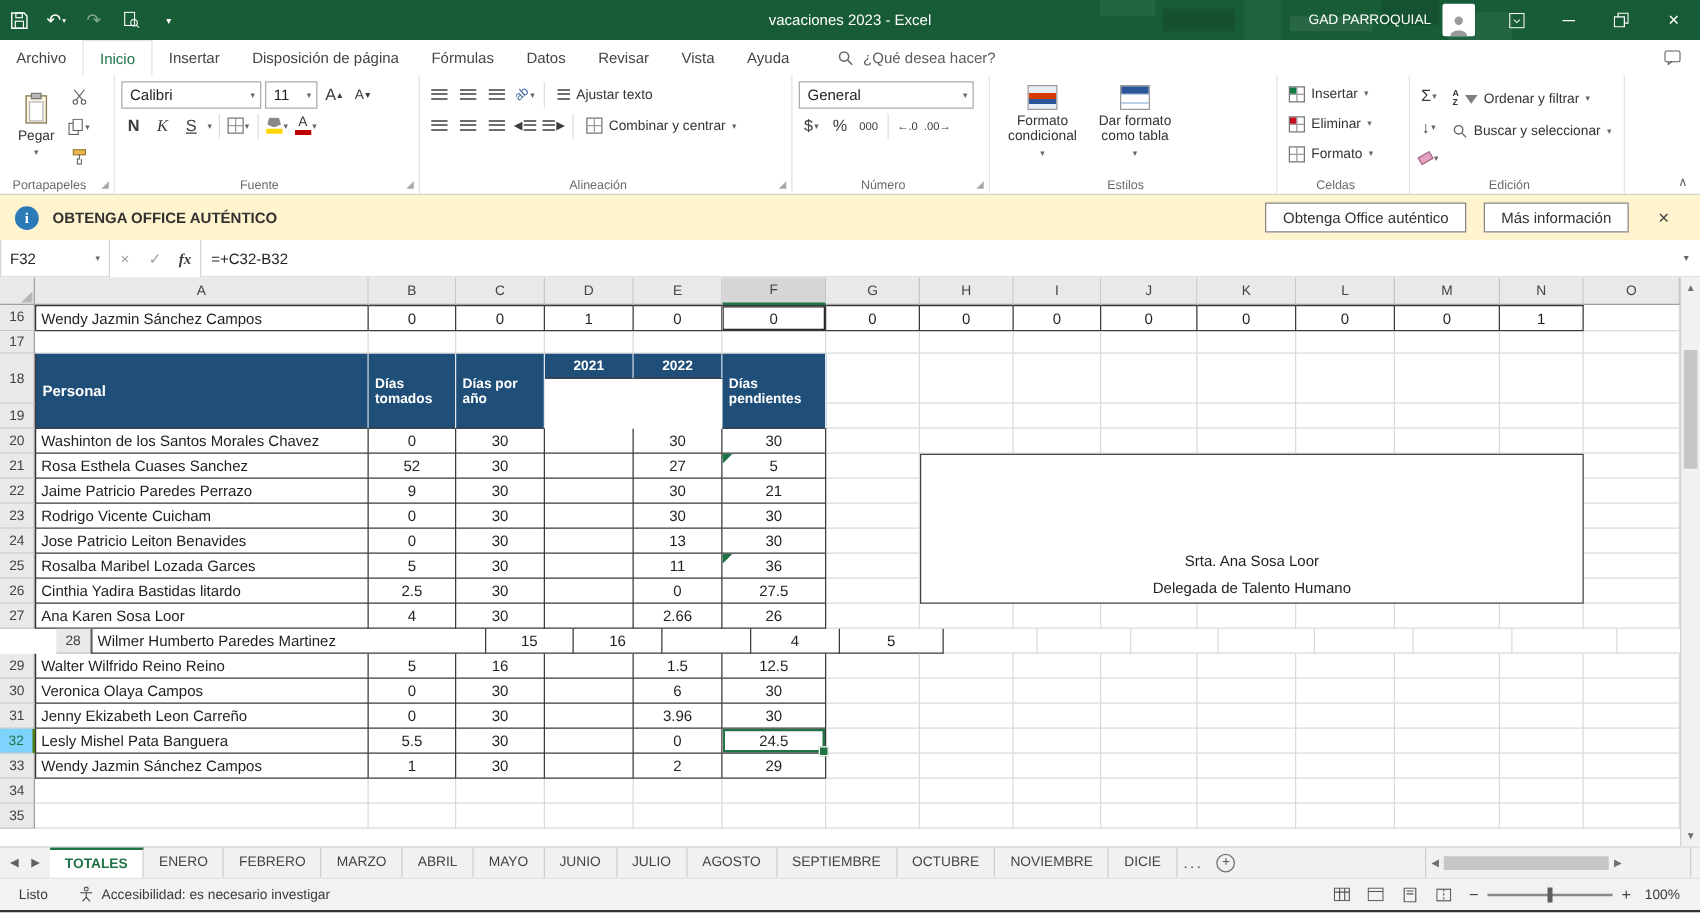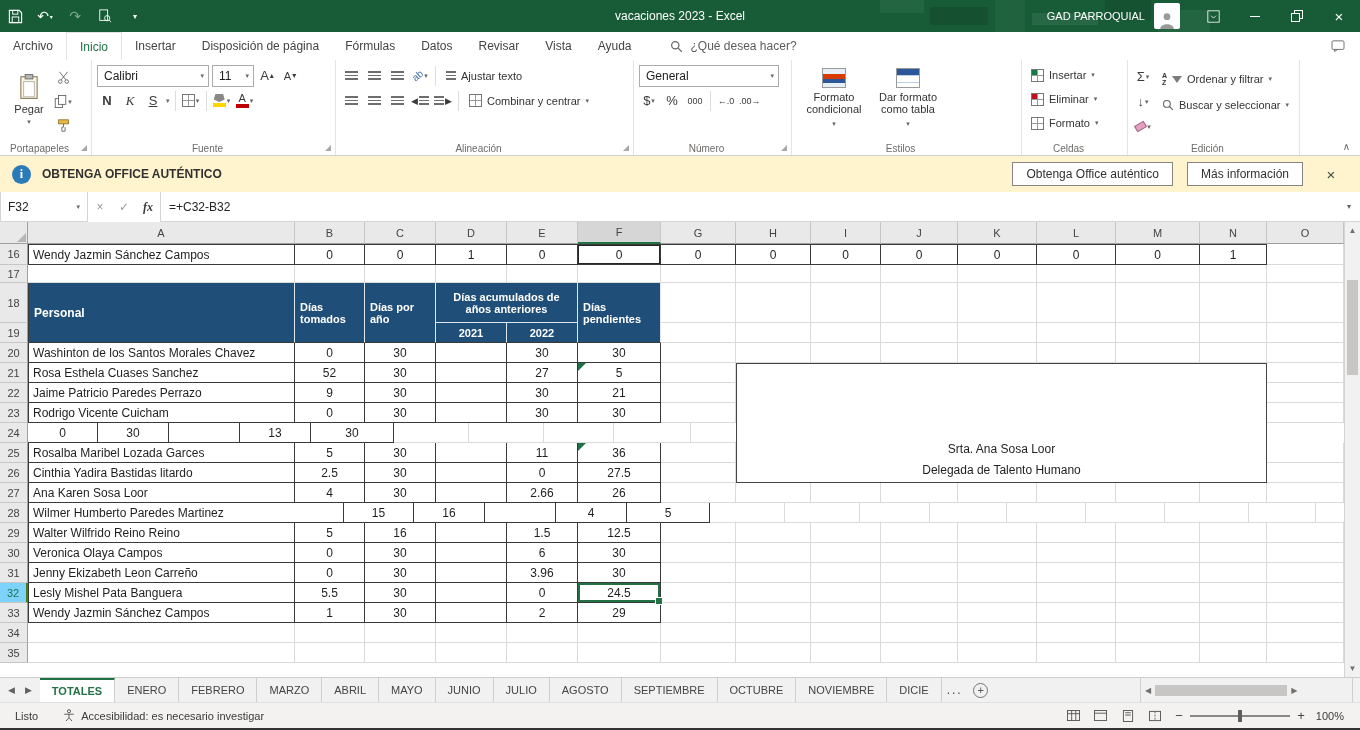--- a/index.html
+++ b/index.html
@@ -543,21 +543,20 @@
       </div>
       <div class="hblock">
         <div class="rncol">
           <div class="rn" style="height: 40px;">18</div>
           <div class="rn" style="height: 20px;">19</div>
         </div>
         <div class="bh bh-big bh-start" style="width: 267px;">Personal</div>
         <div class="bh" style="width: 70px;">Días tomados</div>
         <div class="bh" style="width: 71px;">Días por año</div>
         <div class="bh-comp" style="width: 142px;">
-          <div class="bh bh-top">Días acumulados de años anteriores</div>
           <div class="bh-bot">
             <div class="bh yr" style="width: 71px;">2021</div>
             <div class="bh yr" style="width: 71px;">2022</div>
           </div>
         </div>
         <div class="bh" style="width: 83px;">Días pendientes</div>
         <div class="hrest">
           <div class="hsub" style="height: 40px;">
             <div class="cell" style="width: 75px;"></div>
             <div class="cell" style="width: 75px;"></div>
@@ -649,20 +648,21 @@
         <div class="cell" style="width: 70px;"></div>
         <div class="cell" style="width: 77px;"></div>
         <div class="cell" style="width: 79px;"></div>
         <div class="cell" style="width: 79px;"></div>
         <div class="cell" style="width: 84px;"></div>
         <div class="cell" style="width: 67px;"></div>
         <div class="cell" style="width: 77px;"></div>
       </div>
       <div class="grow" style="height: 20px;">
         <div class="rn" style="height: 20px;">24</div>
+        <div class="cell blk blk-l" style="width: 267px;">Jose Patricio Leiton Benavides</div>
         <div class="cell blk ctr" style="width: 70px;">0</div>
         <div class="cell blk ctr" style="width: 71px;">30</div>
         <div class="cell blk ctr" style="width: 71px;"></div>
         <div class="cell blk ctr" style="width: 71px;">13</div>
         <div class="cell blk ctr" style="width: 83px;">30</div>
         <div class="cell" style="width: 75px;"></div>
         <div class="cell" style="width: 75px;"></div>
         <div class="cell" style="width: 70px;"></div>
         <div class="cell" style="width: 77px;"></div>
         <div class="cell" style="width: 79px;"></div>
@@ -718,21 +718,21 @@
         <div class="cell" style="width: 75px;"></div>
         <div class="cell" style="width: 75px;"></div>
         <div class="cell" style="width: 70px;"></div>
         <div class="cell" style="width: 77px;"></div>
         <div class="cell" style="width: 79px;"></div>
         <div class="cell" style="width: 79px;"></div>
         <div class="cell" style="width: 84px;"></div>
         <div class="cell" style="width: 67px;"></div>
         <div class="cell" style="width: 77px;"></div>
       </div>
-      <div class="grow" style="height: 20px;">
+      <div class="grow" style="height: 20px; padding-left: 45px;">
         <div class="rn" style="height: 20px;">28</div>
         <div class="cell blk blk-l" style="width: 316px;">Wilmer Humberto Paredes Martinez</div>
         <div class="cell blk ctr" style="width: 70px;">15</div>
         <div class="cell blk ctr" style="width: 71px;">16</div>
         <div class="cell blk ctr" style="width: 71px;"></div>
         <div class="cell blk ctr" style="width: 71px;">4</div>
         <div class="cell blk ctr" style="width: 83px;">5</div>
         <div class="cell" style="width: 75px;"></div>
         <div class="cell" style="width: 75px;"></div>
         <div class="cell" style="width: 70px;"></div>

